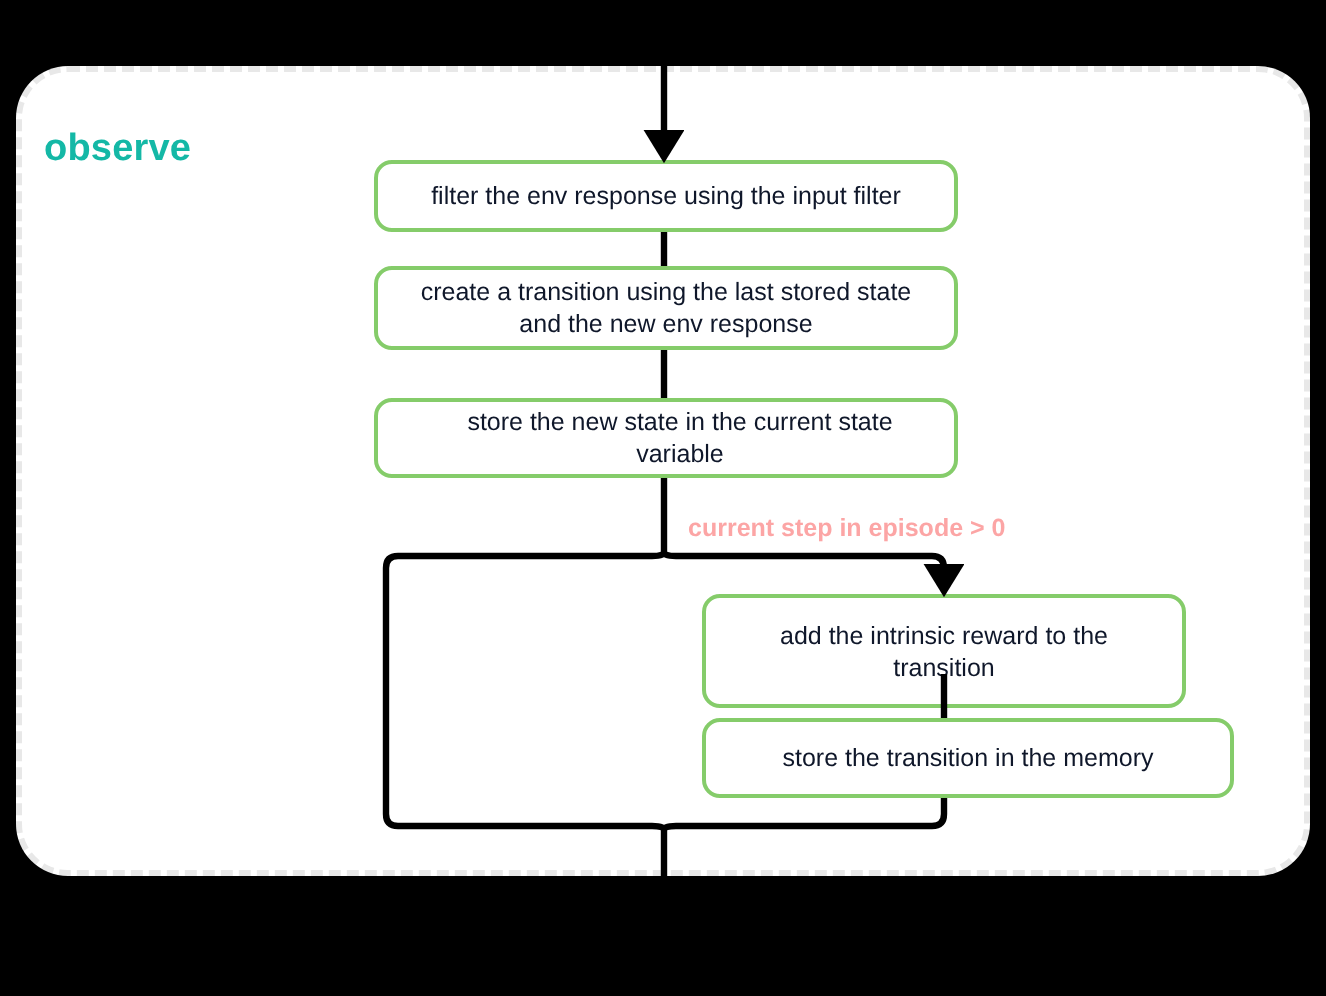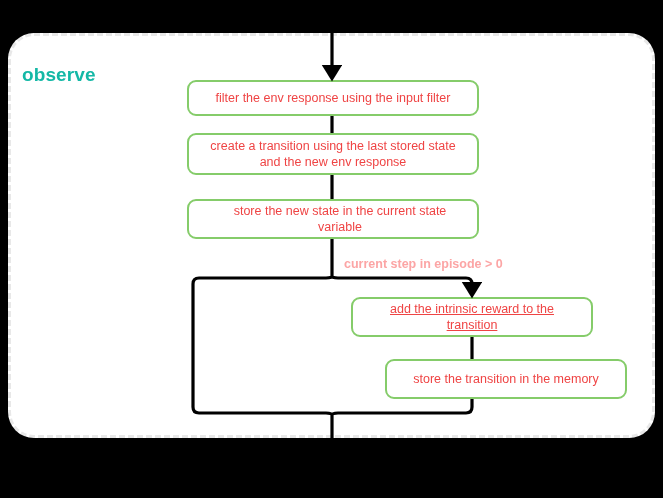--- a/index.html
+++ b/index.html
@@ -43,31 +43,31 @@
   .node {
     position: absolute;
     box-sizing: border-box;
     background: #ffffff;
     border: 2.5px solid #85cc6a;
     border-radius: 9px;
     display: flex;
     align-items: center;
     justify-content: center;
     text-align: center;
-    color: #ef4444;
+    color: #0f172a;
     font-size: 12.5px;
     line-height: 1.28;
     padding: 2px 10px;
   }
 
   #node-filter       { left: 187px; top: 80px;  width: 292px; height: 36px; }
   #node-transition   { left: 187px; top: 133px; width: 292px; height: 42px; }
   #node-store-state  { left: 187px; top: 199px; width: 292px; height: 40px; padding-left: 24px; }
-  #node-intrinsic    { left: 351px; top: 297px; width: 242px; height: 40px; text-decoration: underline; }
-  #node-store-memory { left: 351px; top: 359px; width: 242px; height: 40px; margin-left: 34px; }
+  #node-intrinsic    { left: 351px; top: 297px; width: 242px; height: 57px; }
+  #node-store-memory { left: 351px; top: 359px; width: 266px; height: 40px; }
 
   
   #branch-label {
     position: absolute;
     left: 344px;
     top: 257px;
     font-size: 12.5px;
     font-weight: bold;
     color: #fca5a5;
     white-space: nowrap;

